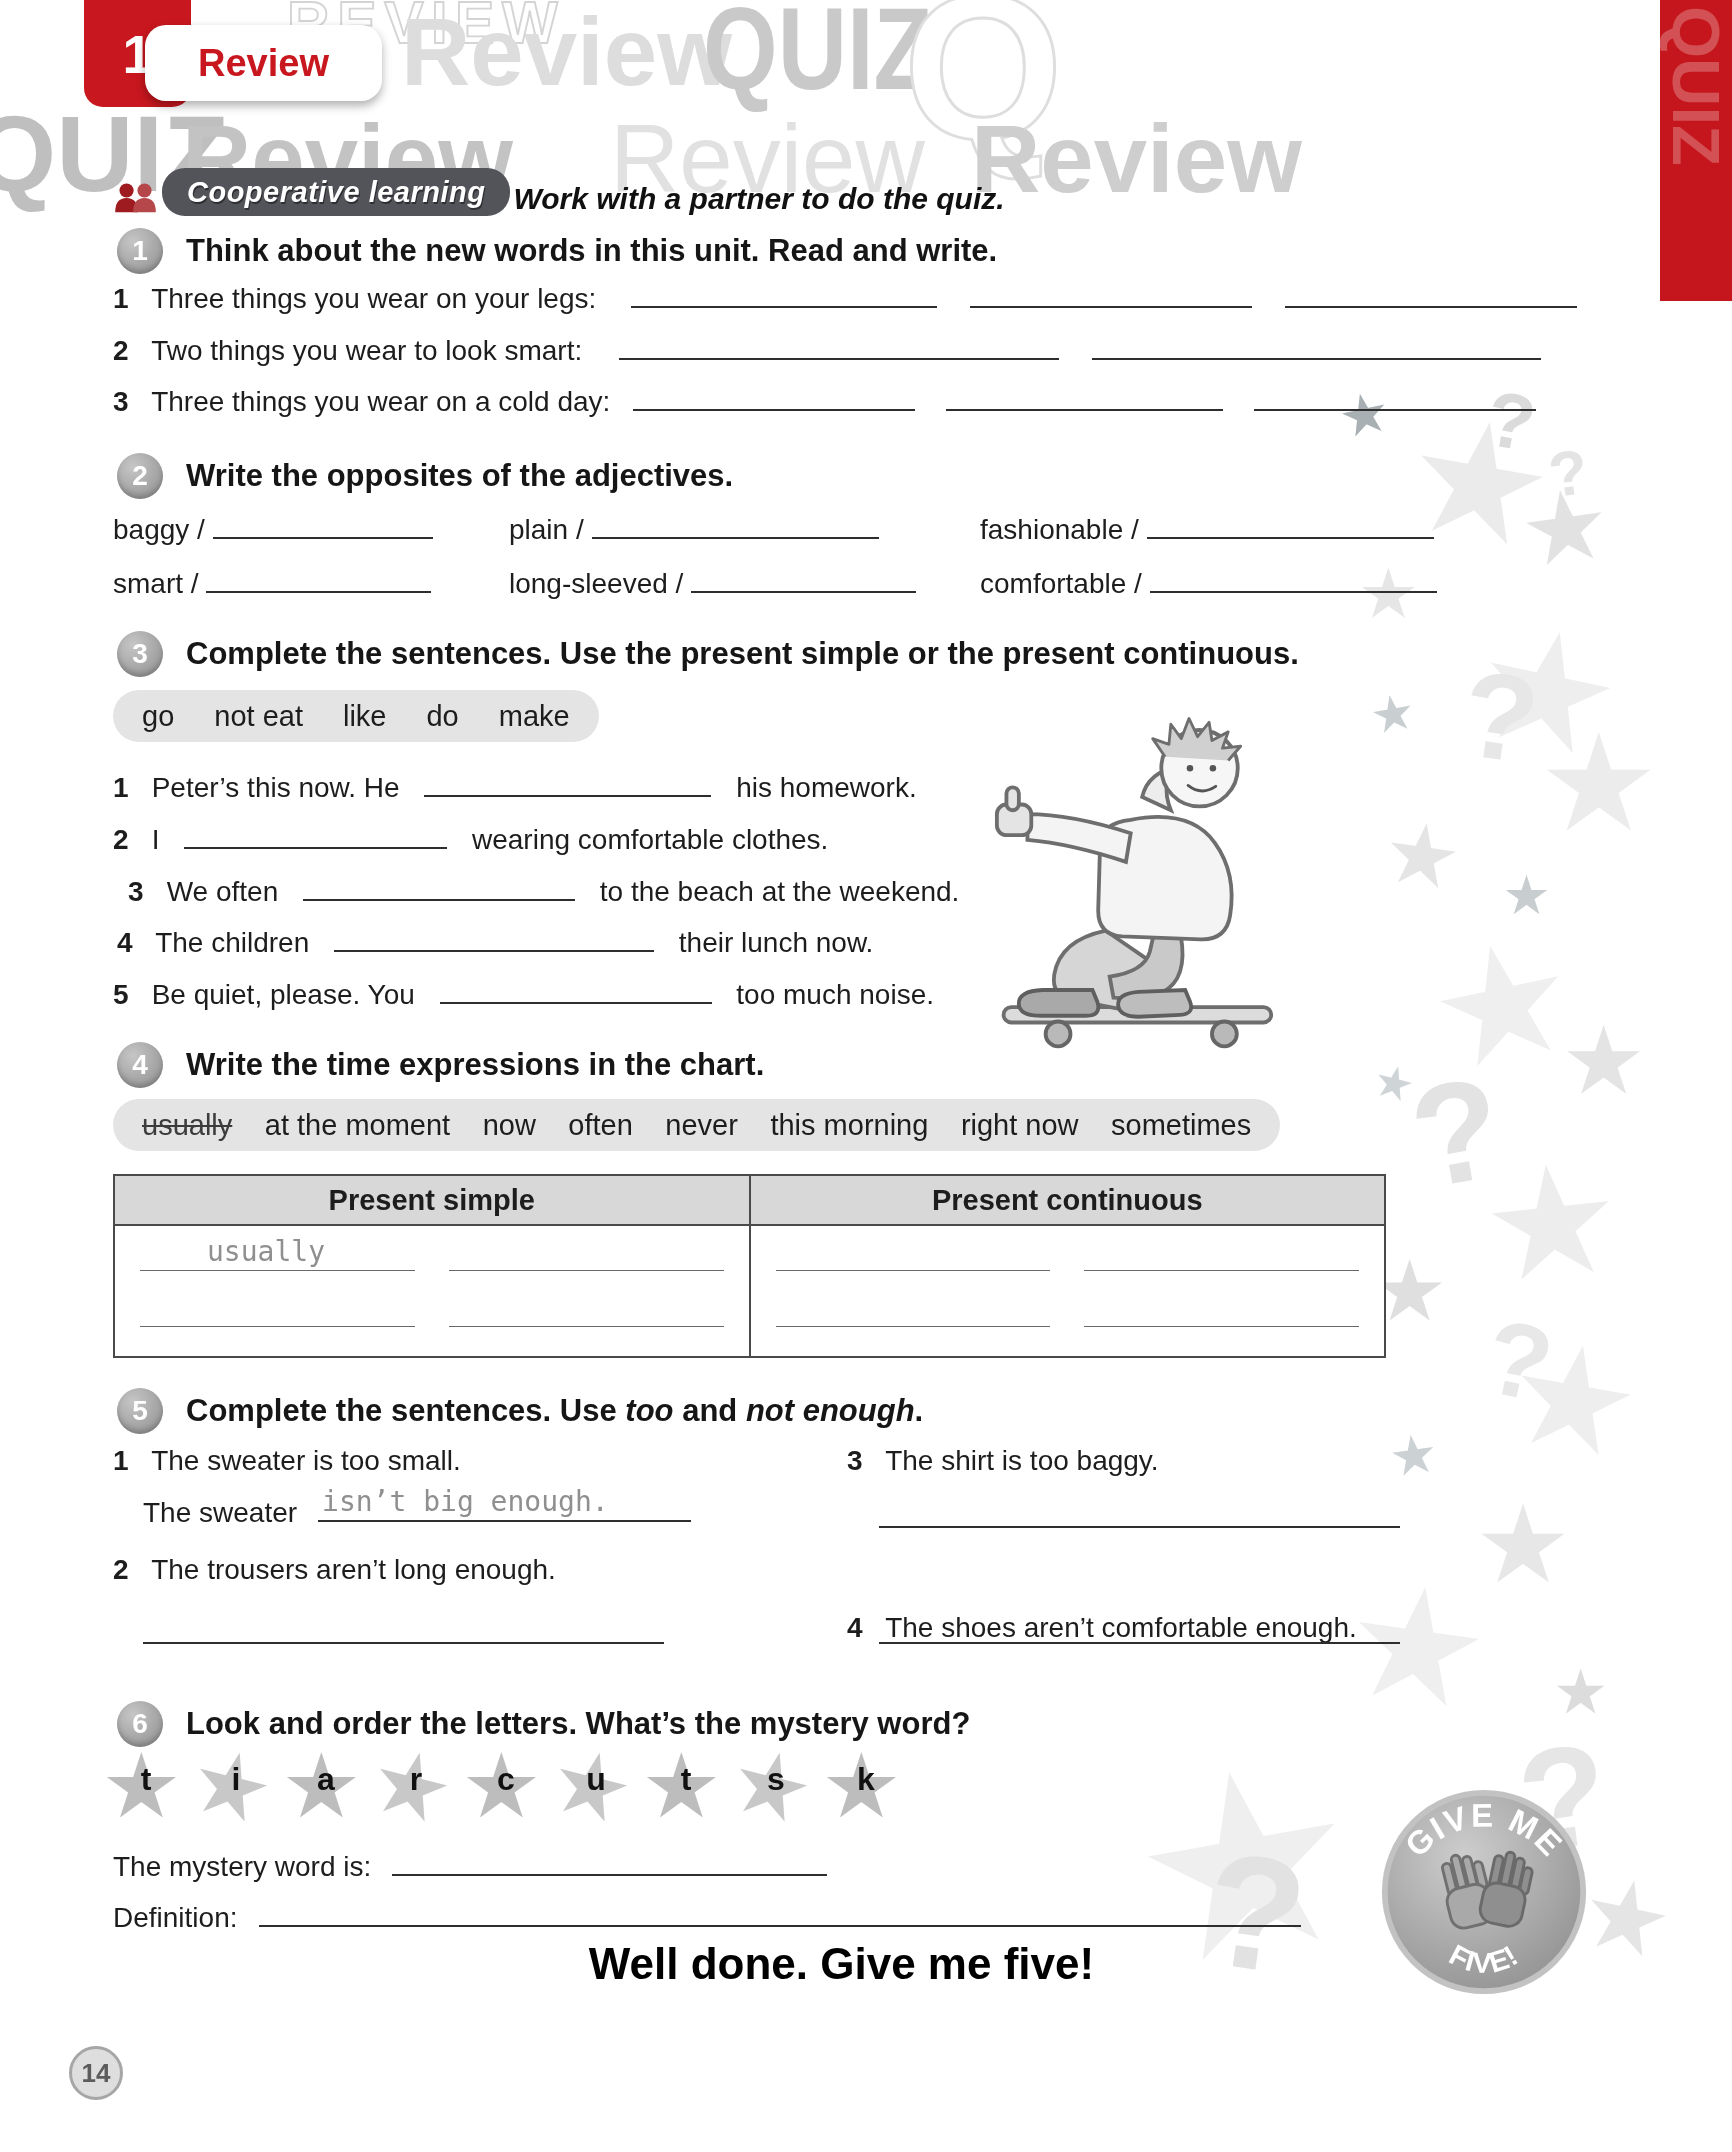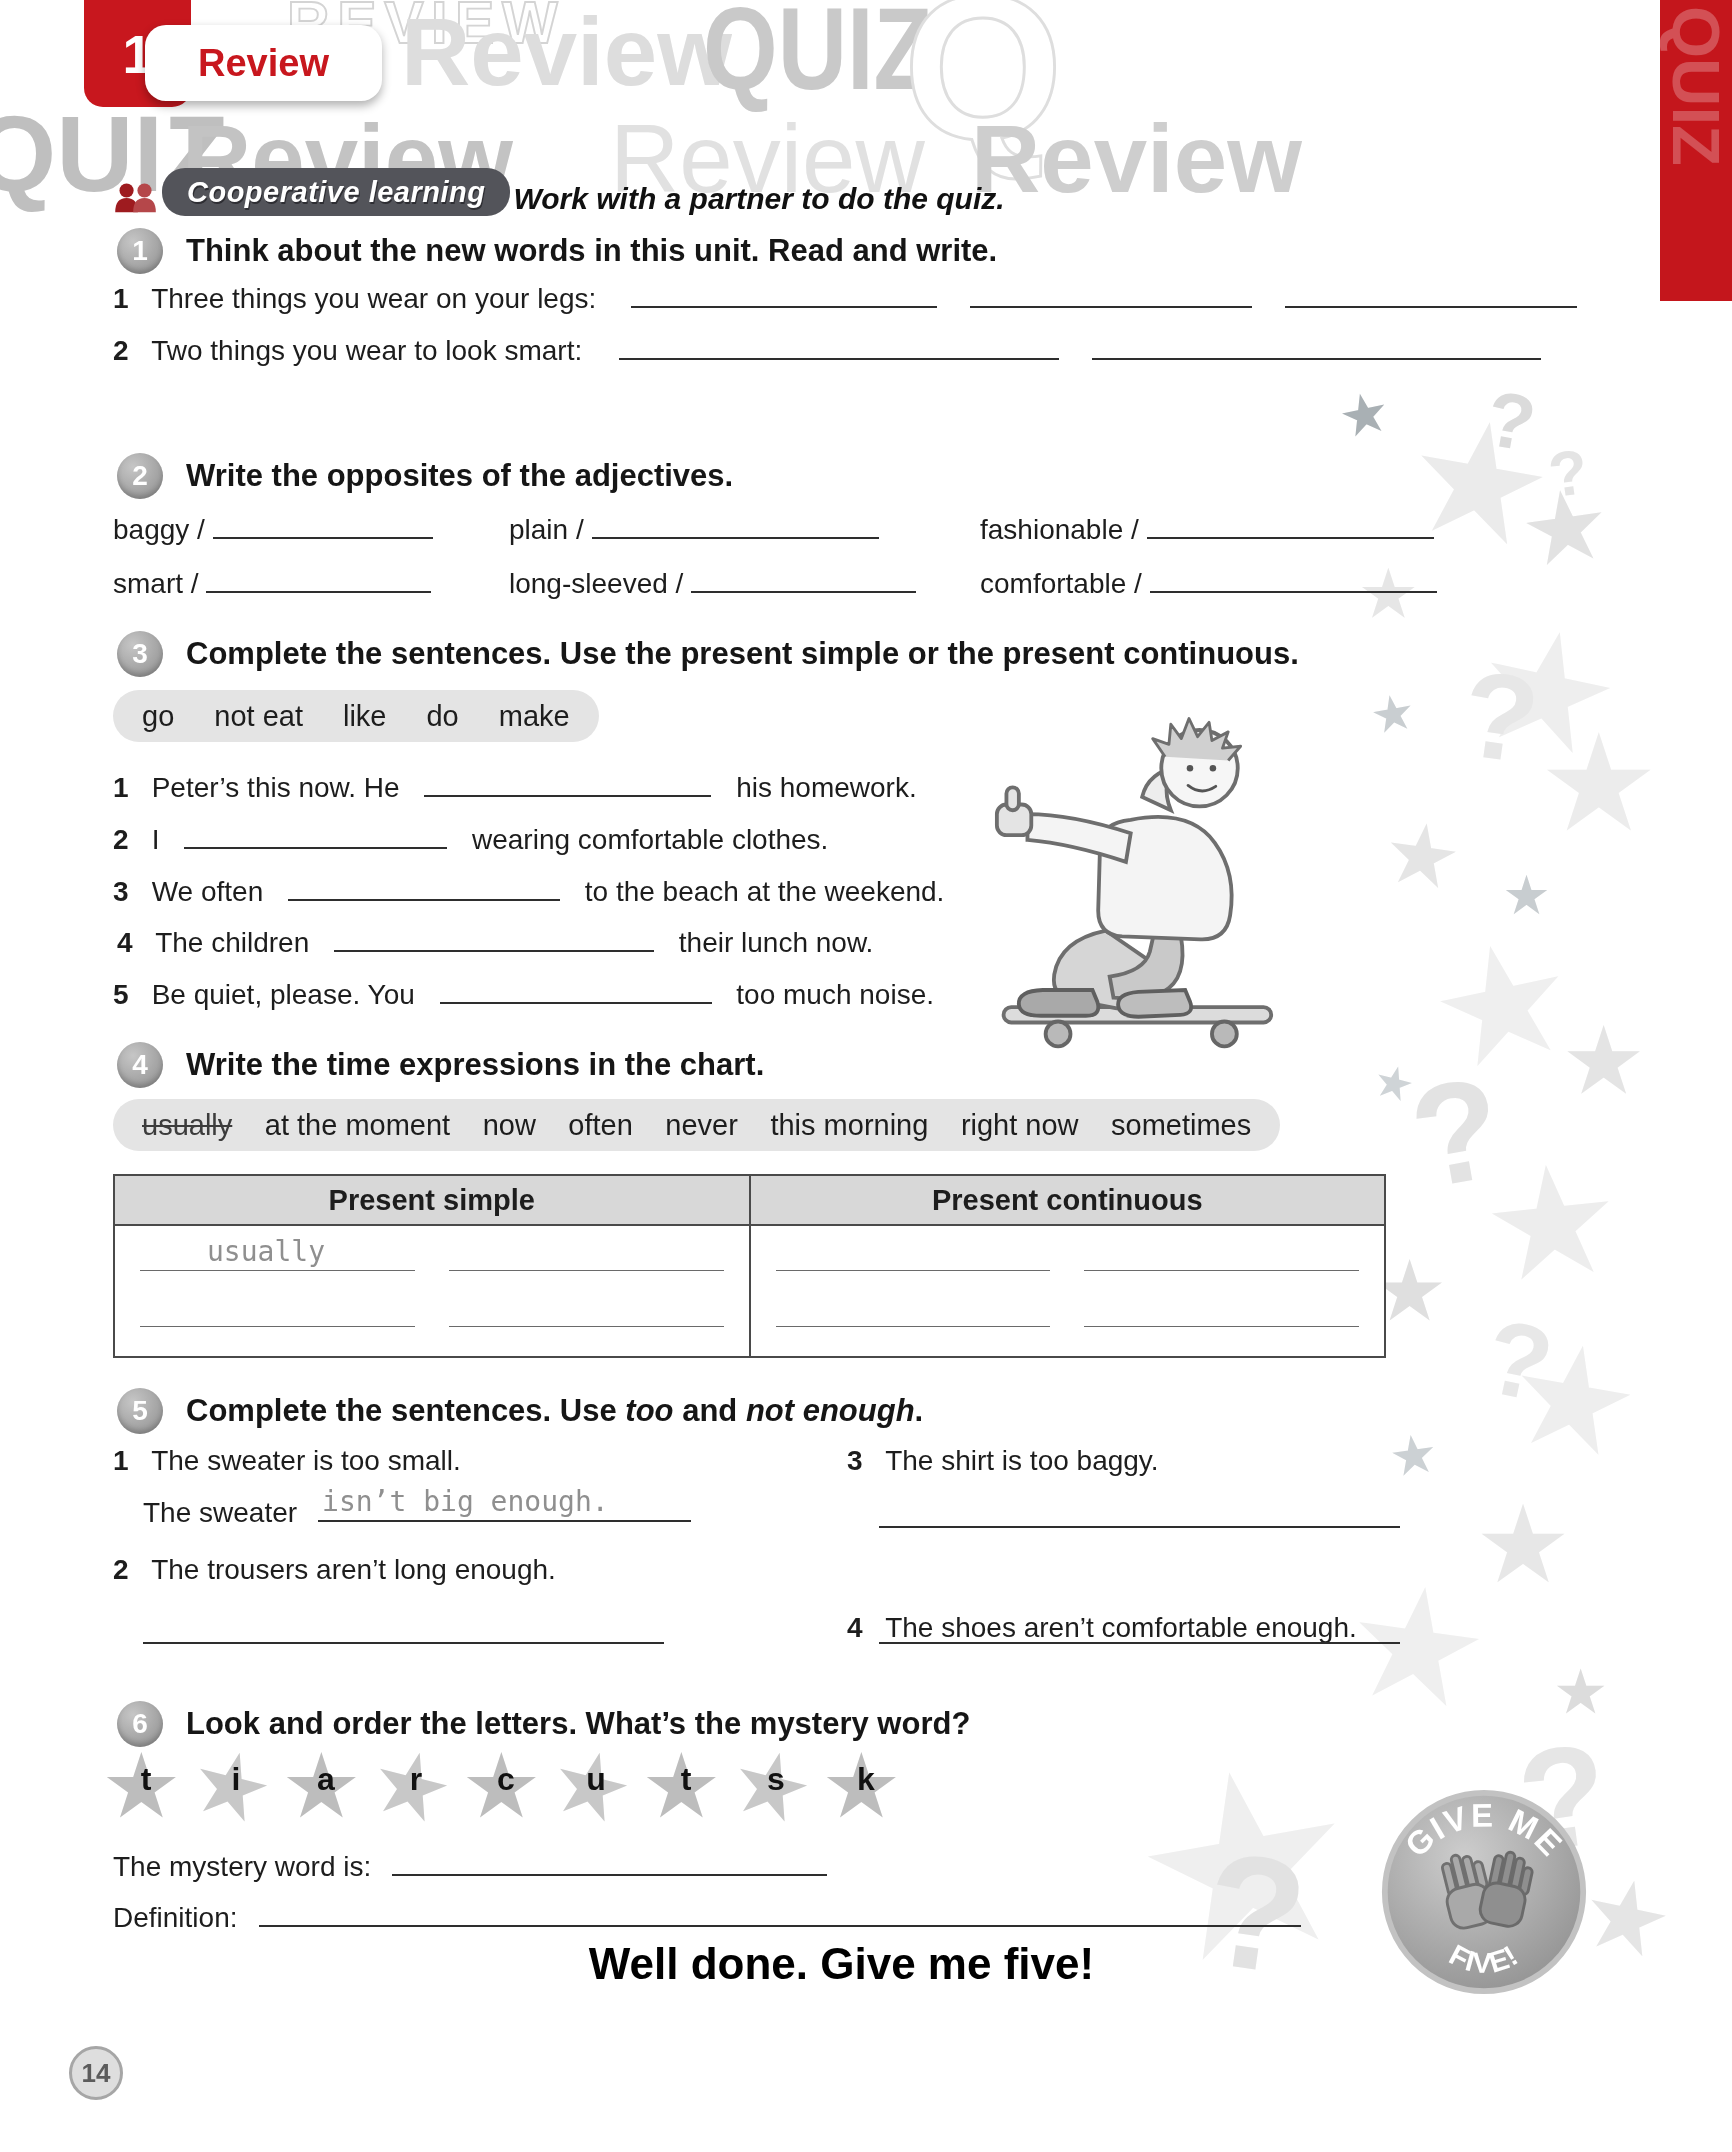--- a/index.html
+++ b/index.html
@@ -145,20 +145,27 @@
     <span class="blank" style="width:306px;margin-left:27px;"></span>
     <span class="blank" style="width:282px;margin-left:25px;"></span>
     <span class="blank" style="width:292px;margin-left:25px;"></span>
   </div>
   <div class="row" style="left:113px;top:335px;">
     <span class="inum">2</span>
     <span>Two things you wear to look smart:</span>
     <span class="blank" style="width:440px;margin-left:29px;"></span>
     <span class="blank" style="width:449px;margin-left:25px;"></span>
   </div>
+  <div class="row" style="left:113px;top:386px;">
+    <span class="inum">3</span>
+    <span>Three things you wear on a cold day:</span>
+    <span class="blank" style="width:282px;margin-left:15.3px;"></span>
+    <span class="blank" style="width:277px;margin-left:23px;"></span>
+    <span class="blank" style="width:282px;margin-left:23px;"></span>
+  </div>
 
   <div class="ex-head" style="left:117px;top:453px;">
     <span class="ex-circle">2</span>
     <span class="ex-title">Write the opposites of the adjectives.</span>
   </div>
   <div class="row" style="left:113px;top:514px;">
     <span>baggy</span>
     <span> / </span><span class="blank" style="width:220px;"></span>
   </div>
   <div class="row" style="left:509px;top:514px;">
@@ -199,21 +206,21 @@
     <span>Peter’s this now. He</span>
     <span class="blank" style="width:287px;margin:0 17px;"></span>
     <span>his homework.</span>
   </div>
   <div class="row" style="left:113px;top:824px;">
     <span class="inum">2</span>
     <span>I</span>
     <span class="blank" style="width:263px;margin:0 17px;"></span>
     <span>wearing comfortable clothes.</span>
   </div>
-  <div class="row" style="left:113px;top:876px;">
+  <div class="row" style="left:128px;top:876px;">
     <span class="inum">3</span>
     <span>We often</span>
     <span class="blank" style="width:272px;margin:0 17px;"></span>
     <span>to the beach at the weekend.</span>
   </div>
   <div class="row" style="left:117px;top:927px;">
     <span class="inum">4</span>
     <span>The children</span>
     <span class="blank" style="width:320px;margin:0 17px;"></span>
     <span>their lunch now.</span>

